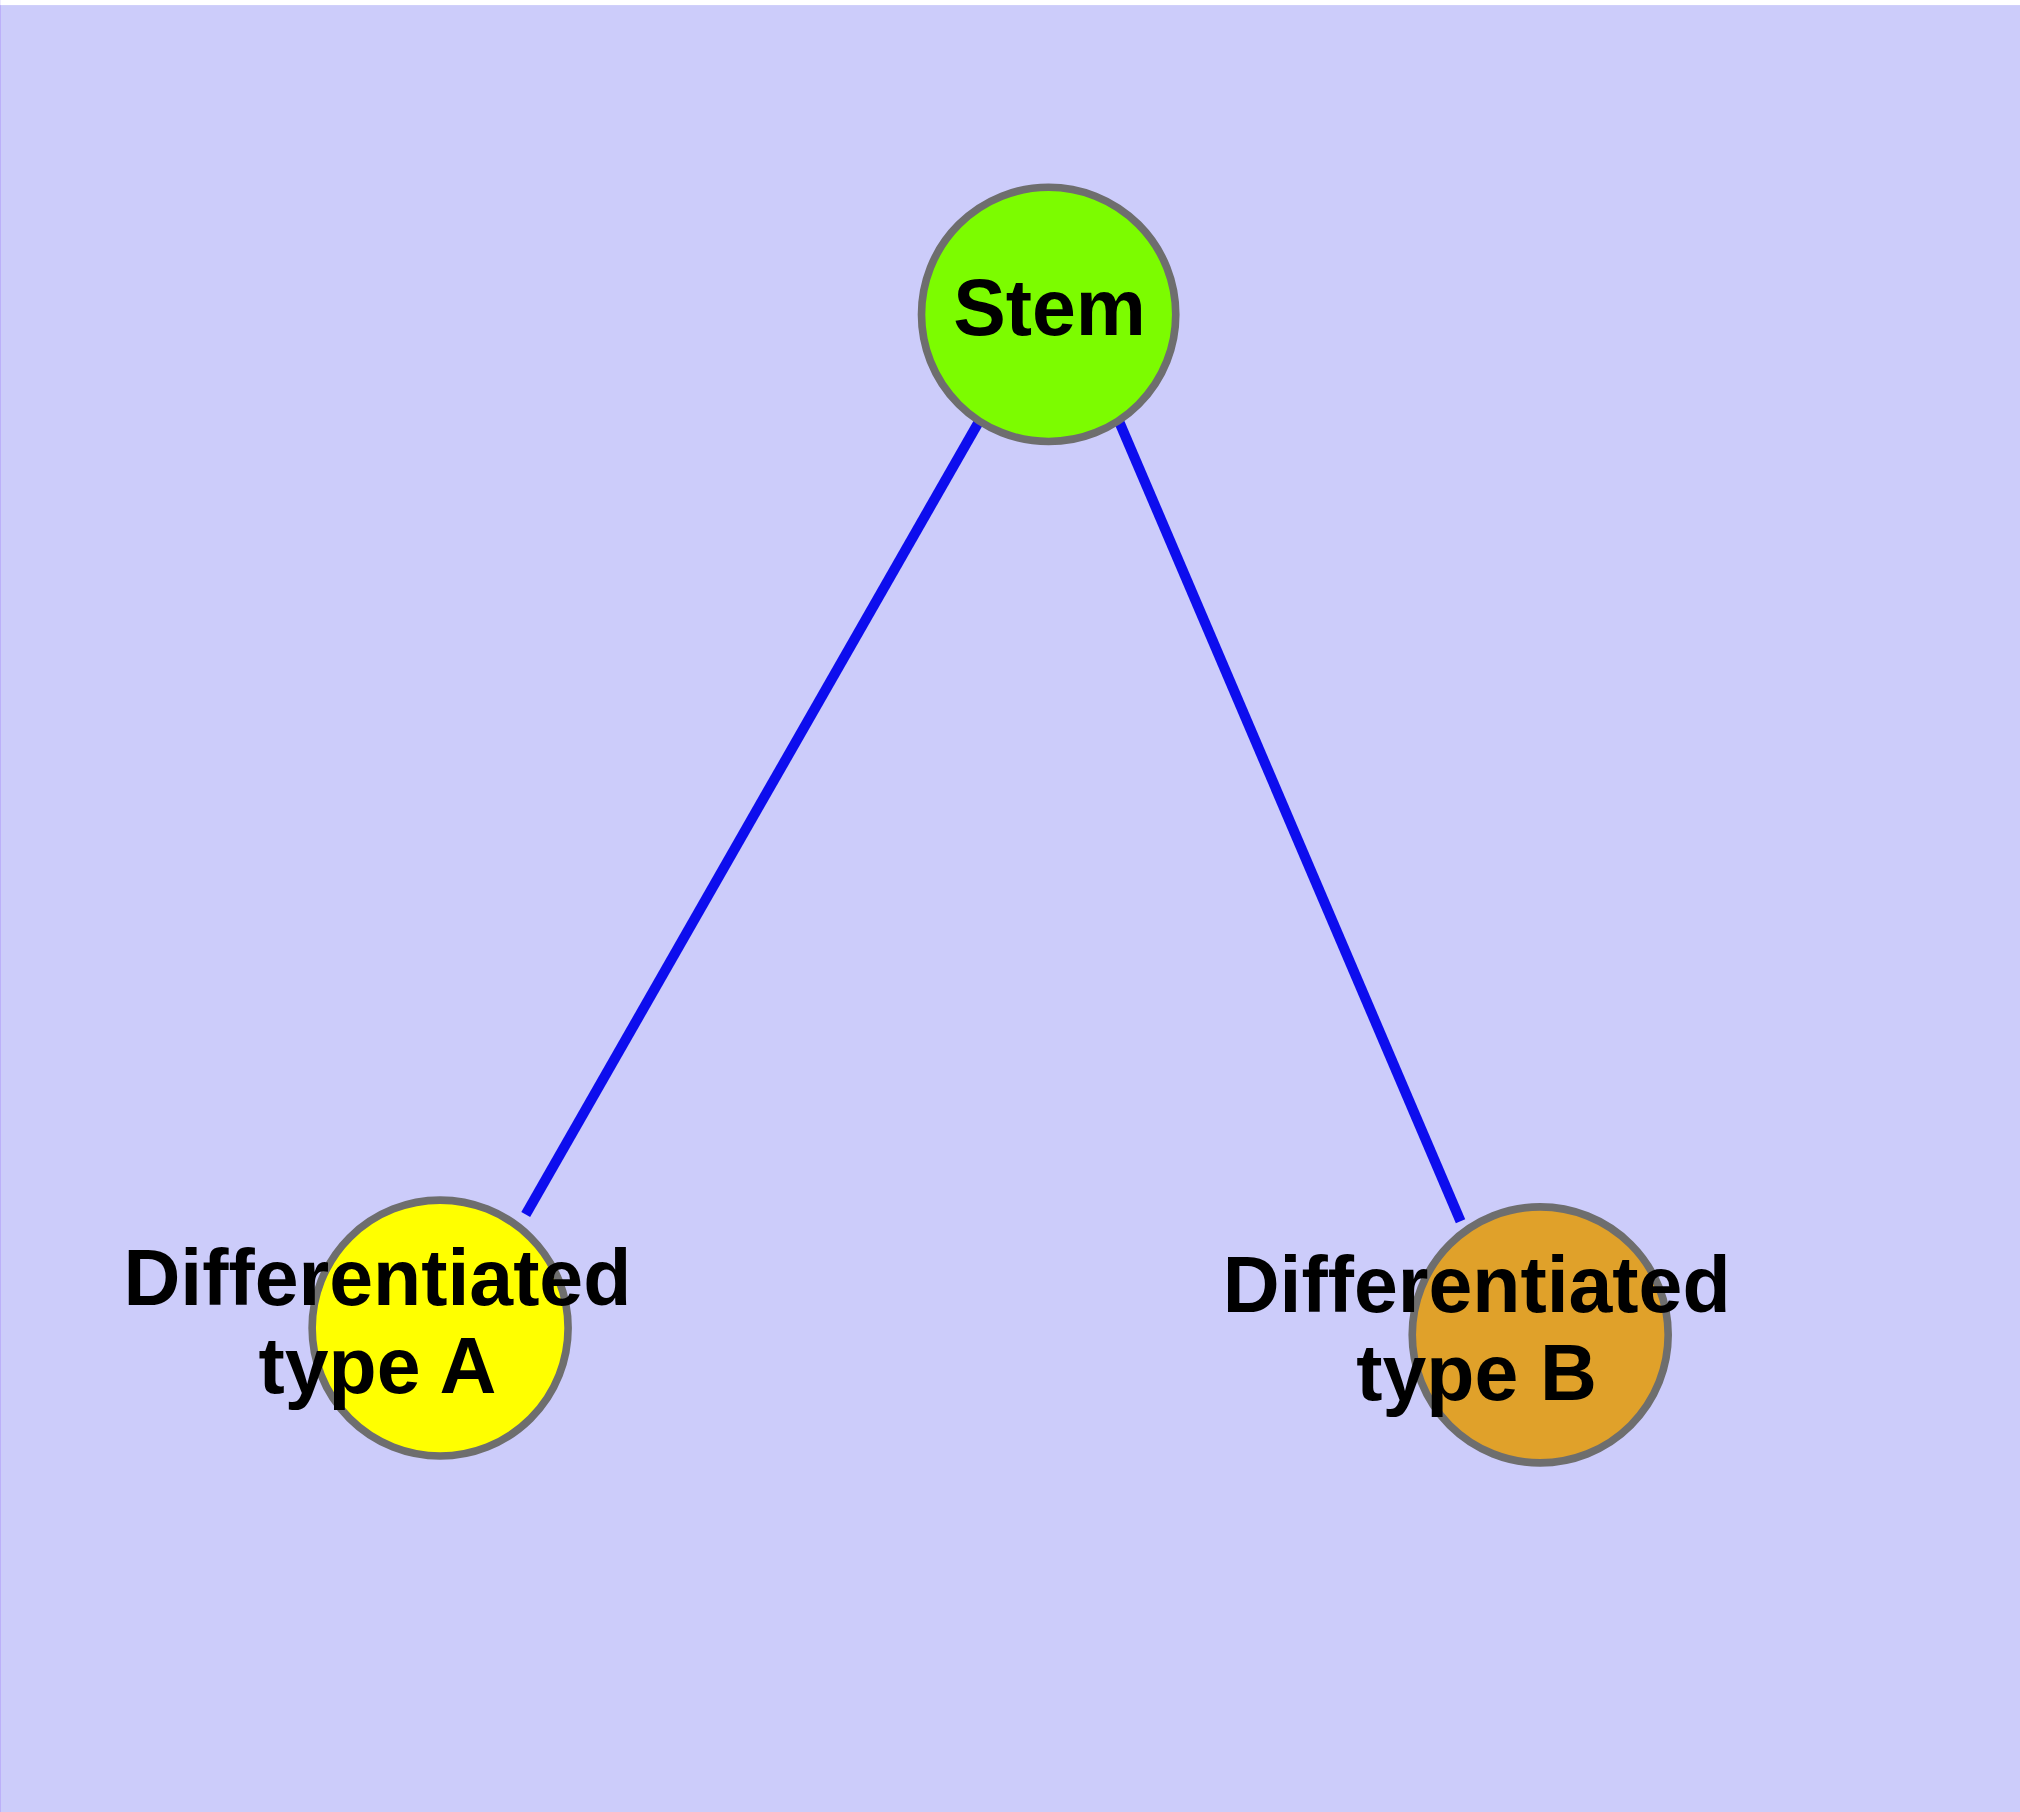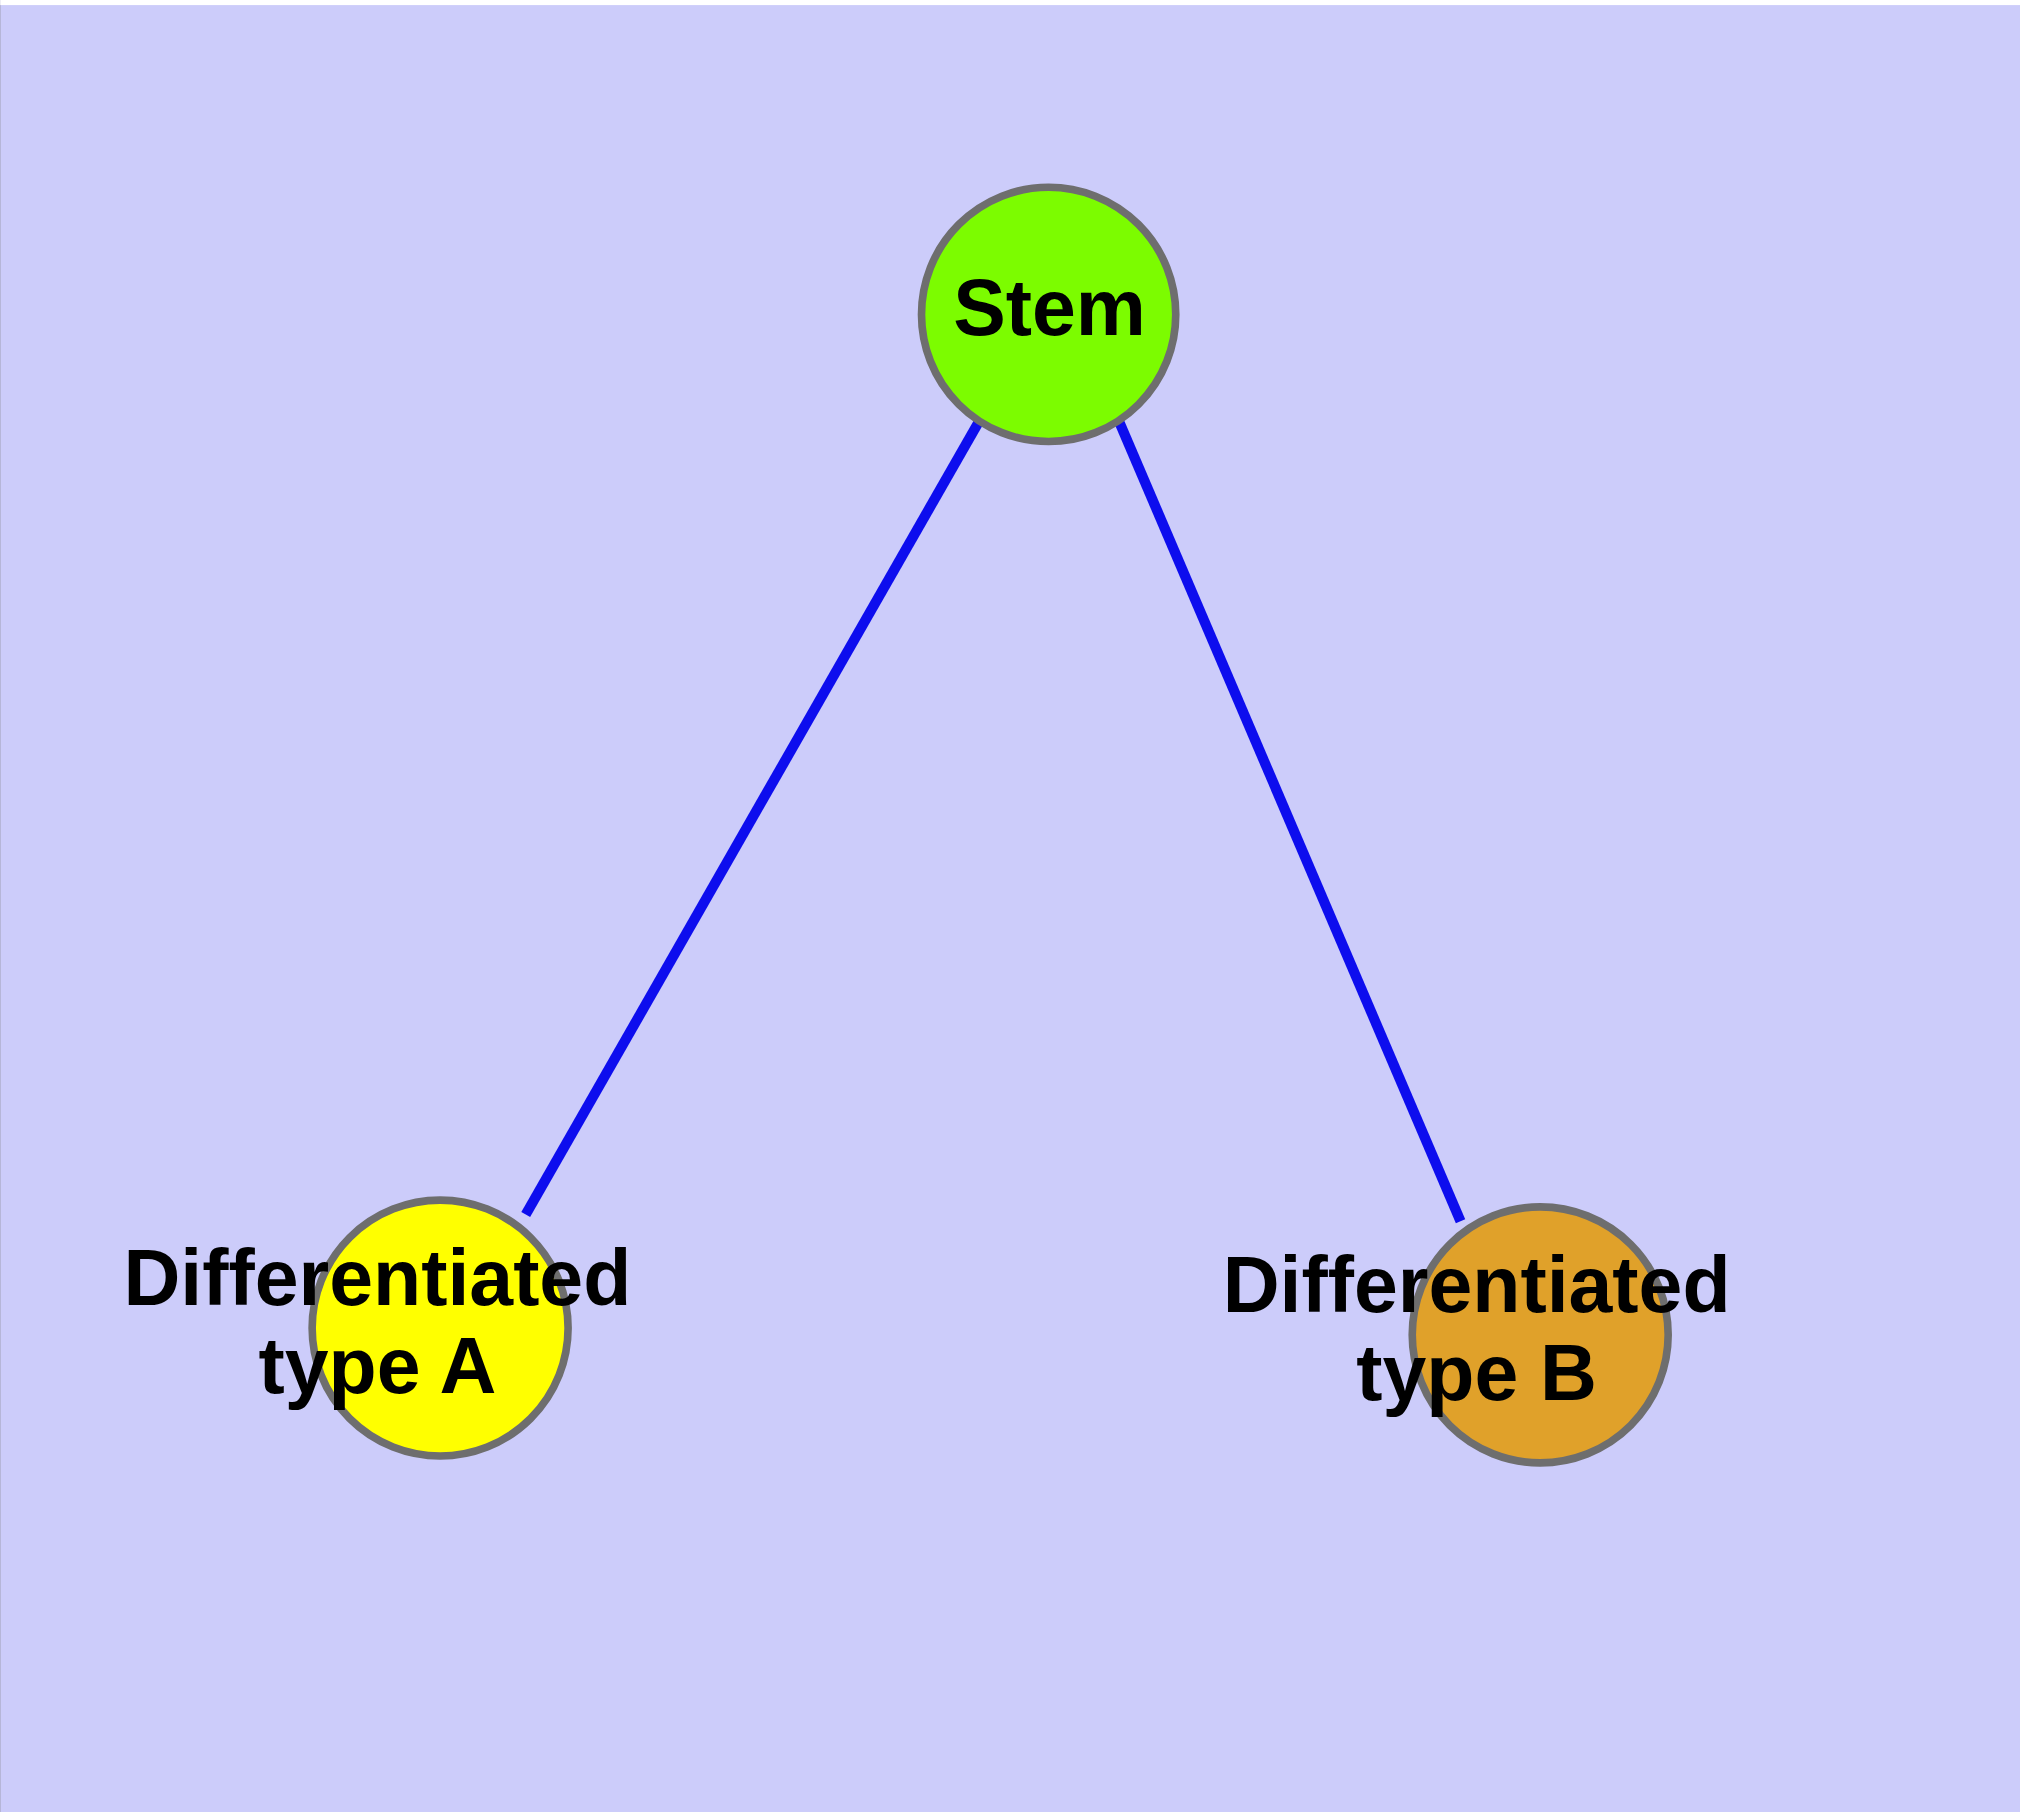--- a/index.html
+++ b/index.html
@@ -10,21 +10,21 @@
   body {
     width: 2021px;
     height: 1812px;
     overflow: hidden;
     font-family: "Liberation Sans", sans-serif;
   }
   #canvas {
     position: relative;
     width: 2021px;
     height: 1812px;
-    background: #737373;
+    background: #8b5cf6;
     text-decoration: underline;
   }
   #graph-svg {
     position: absolute;
     left: 0;
     top: 0;
     width: 2021px;
     height: 1812px;
     display: block;
   }

